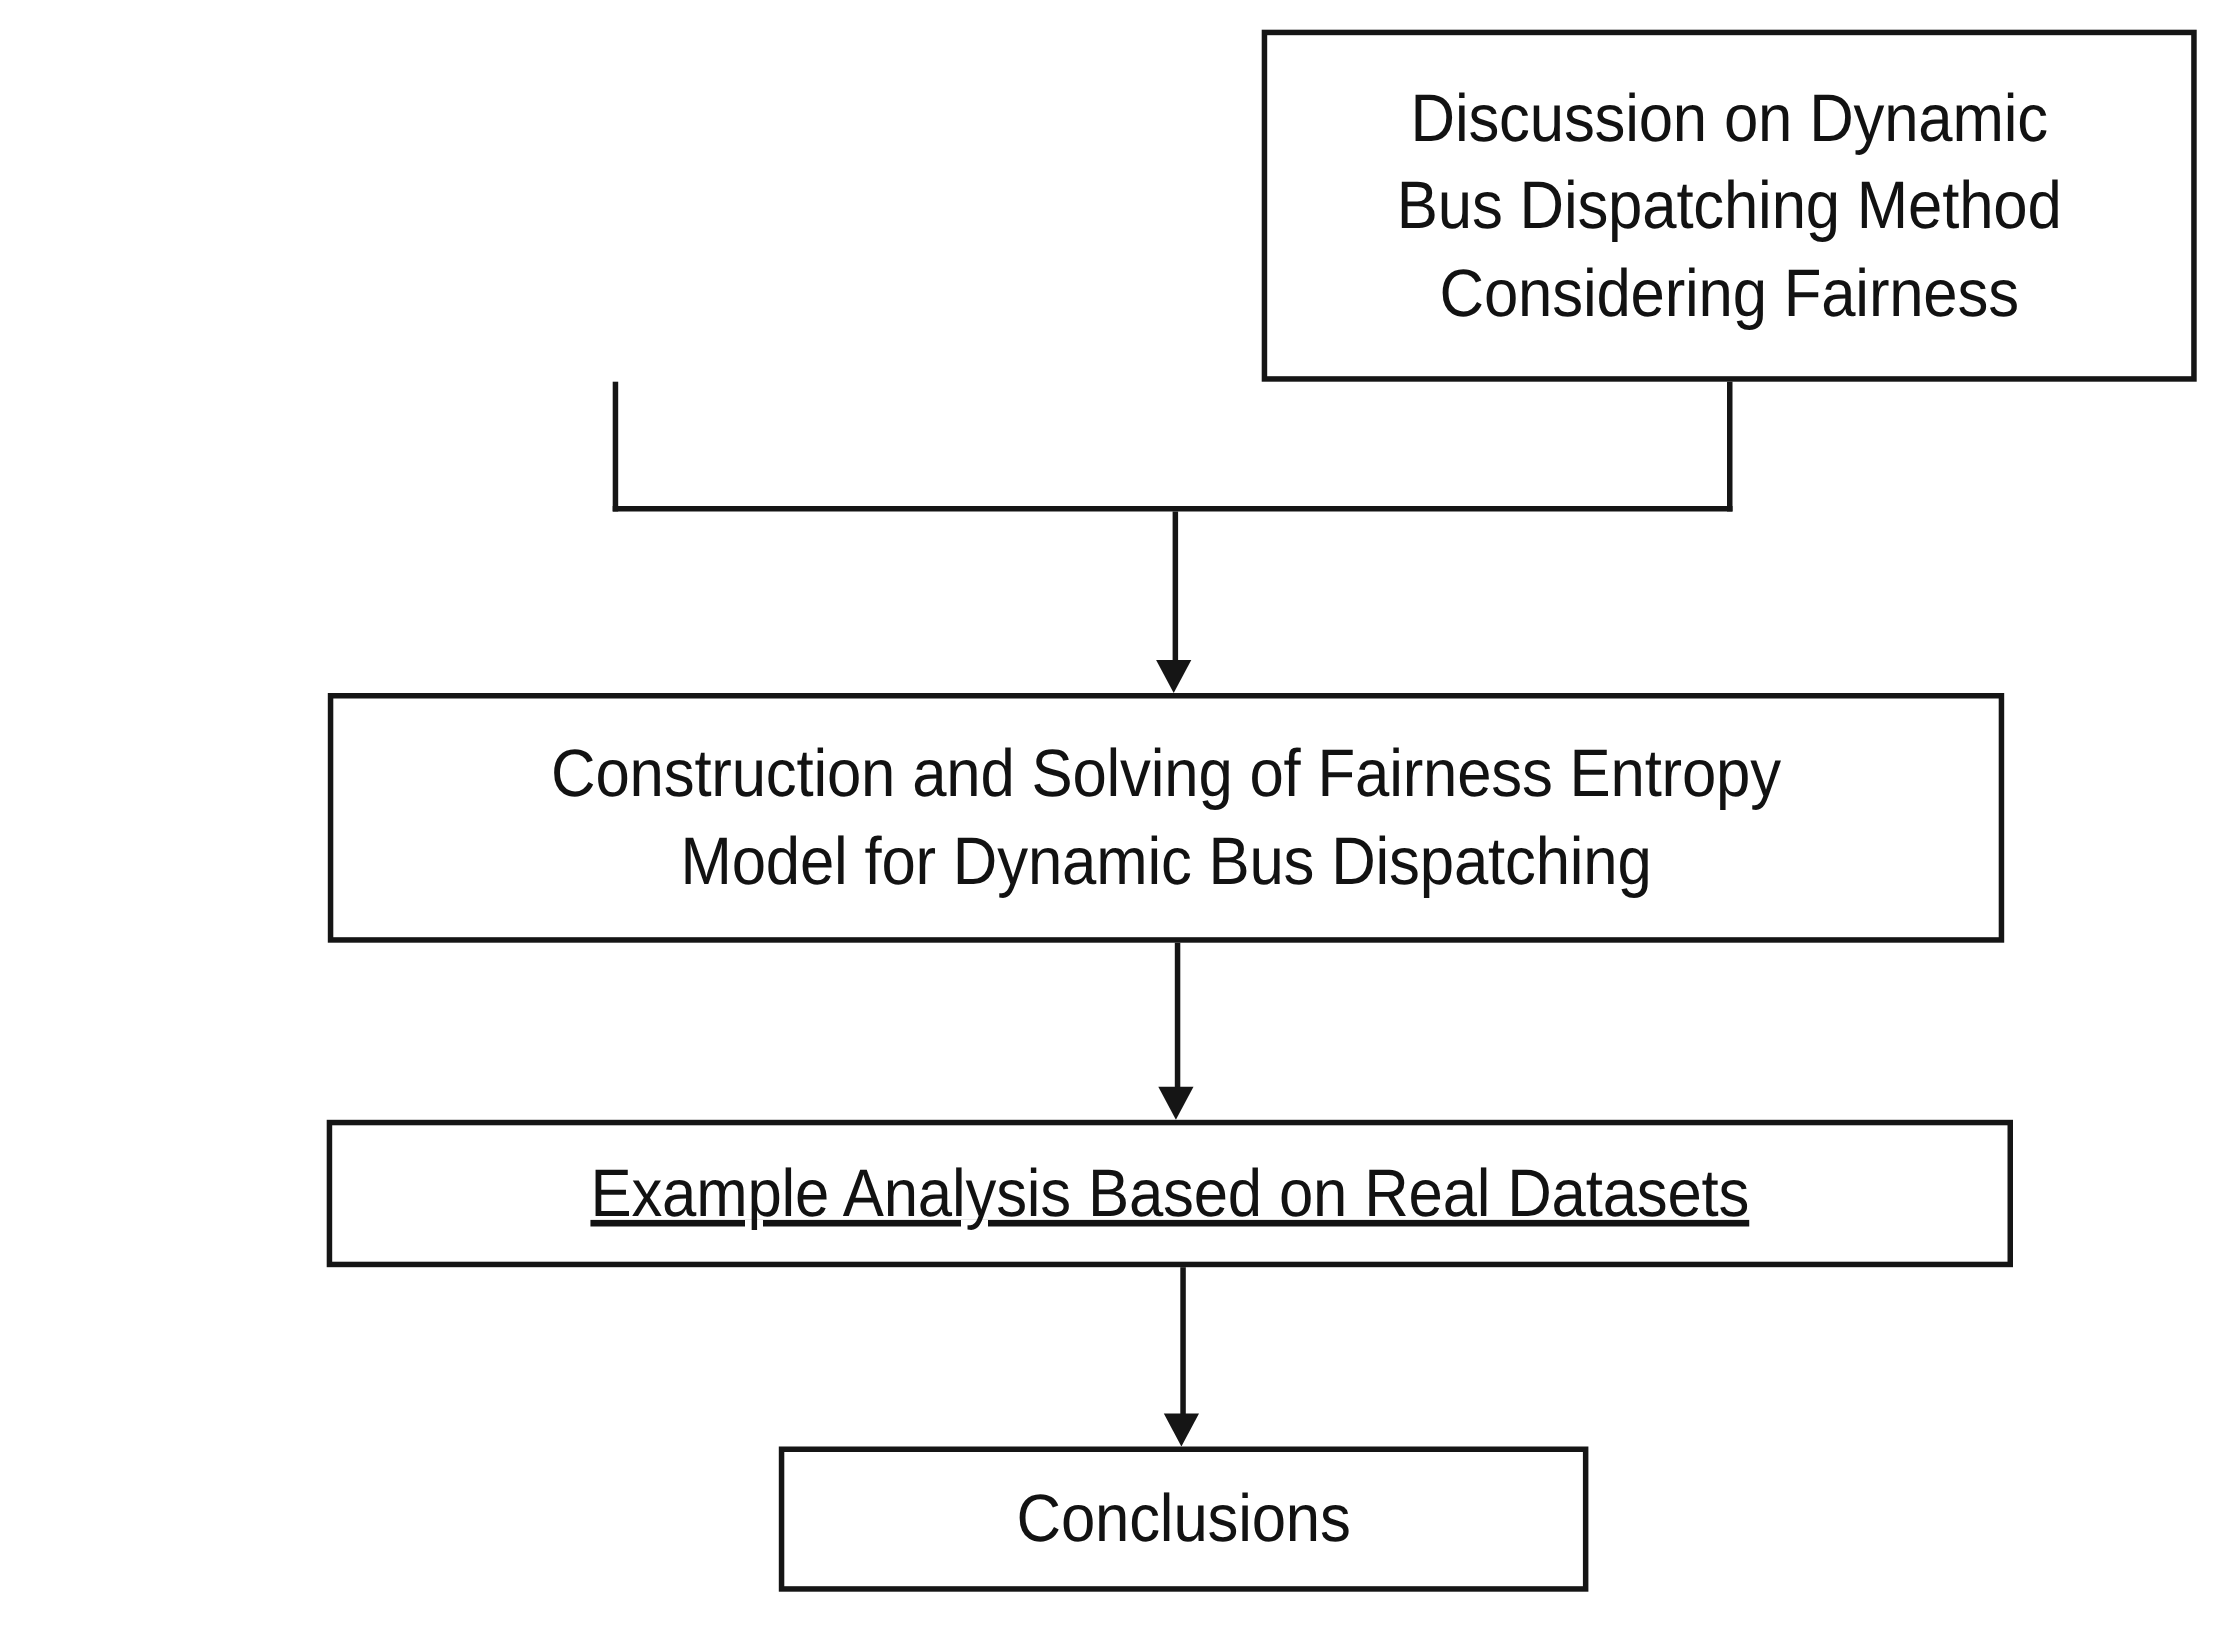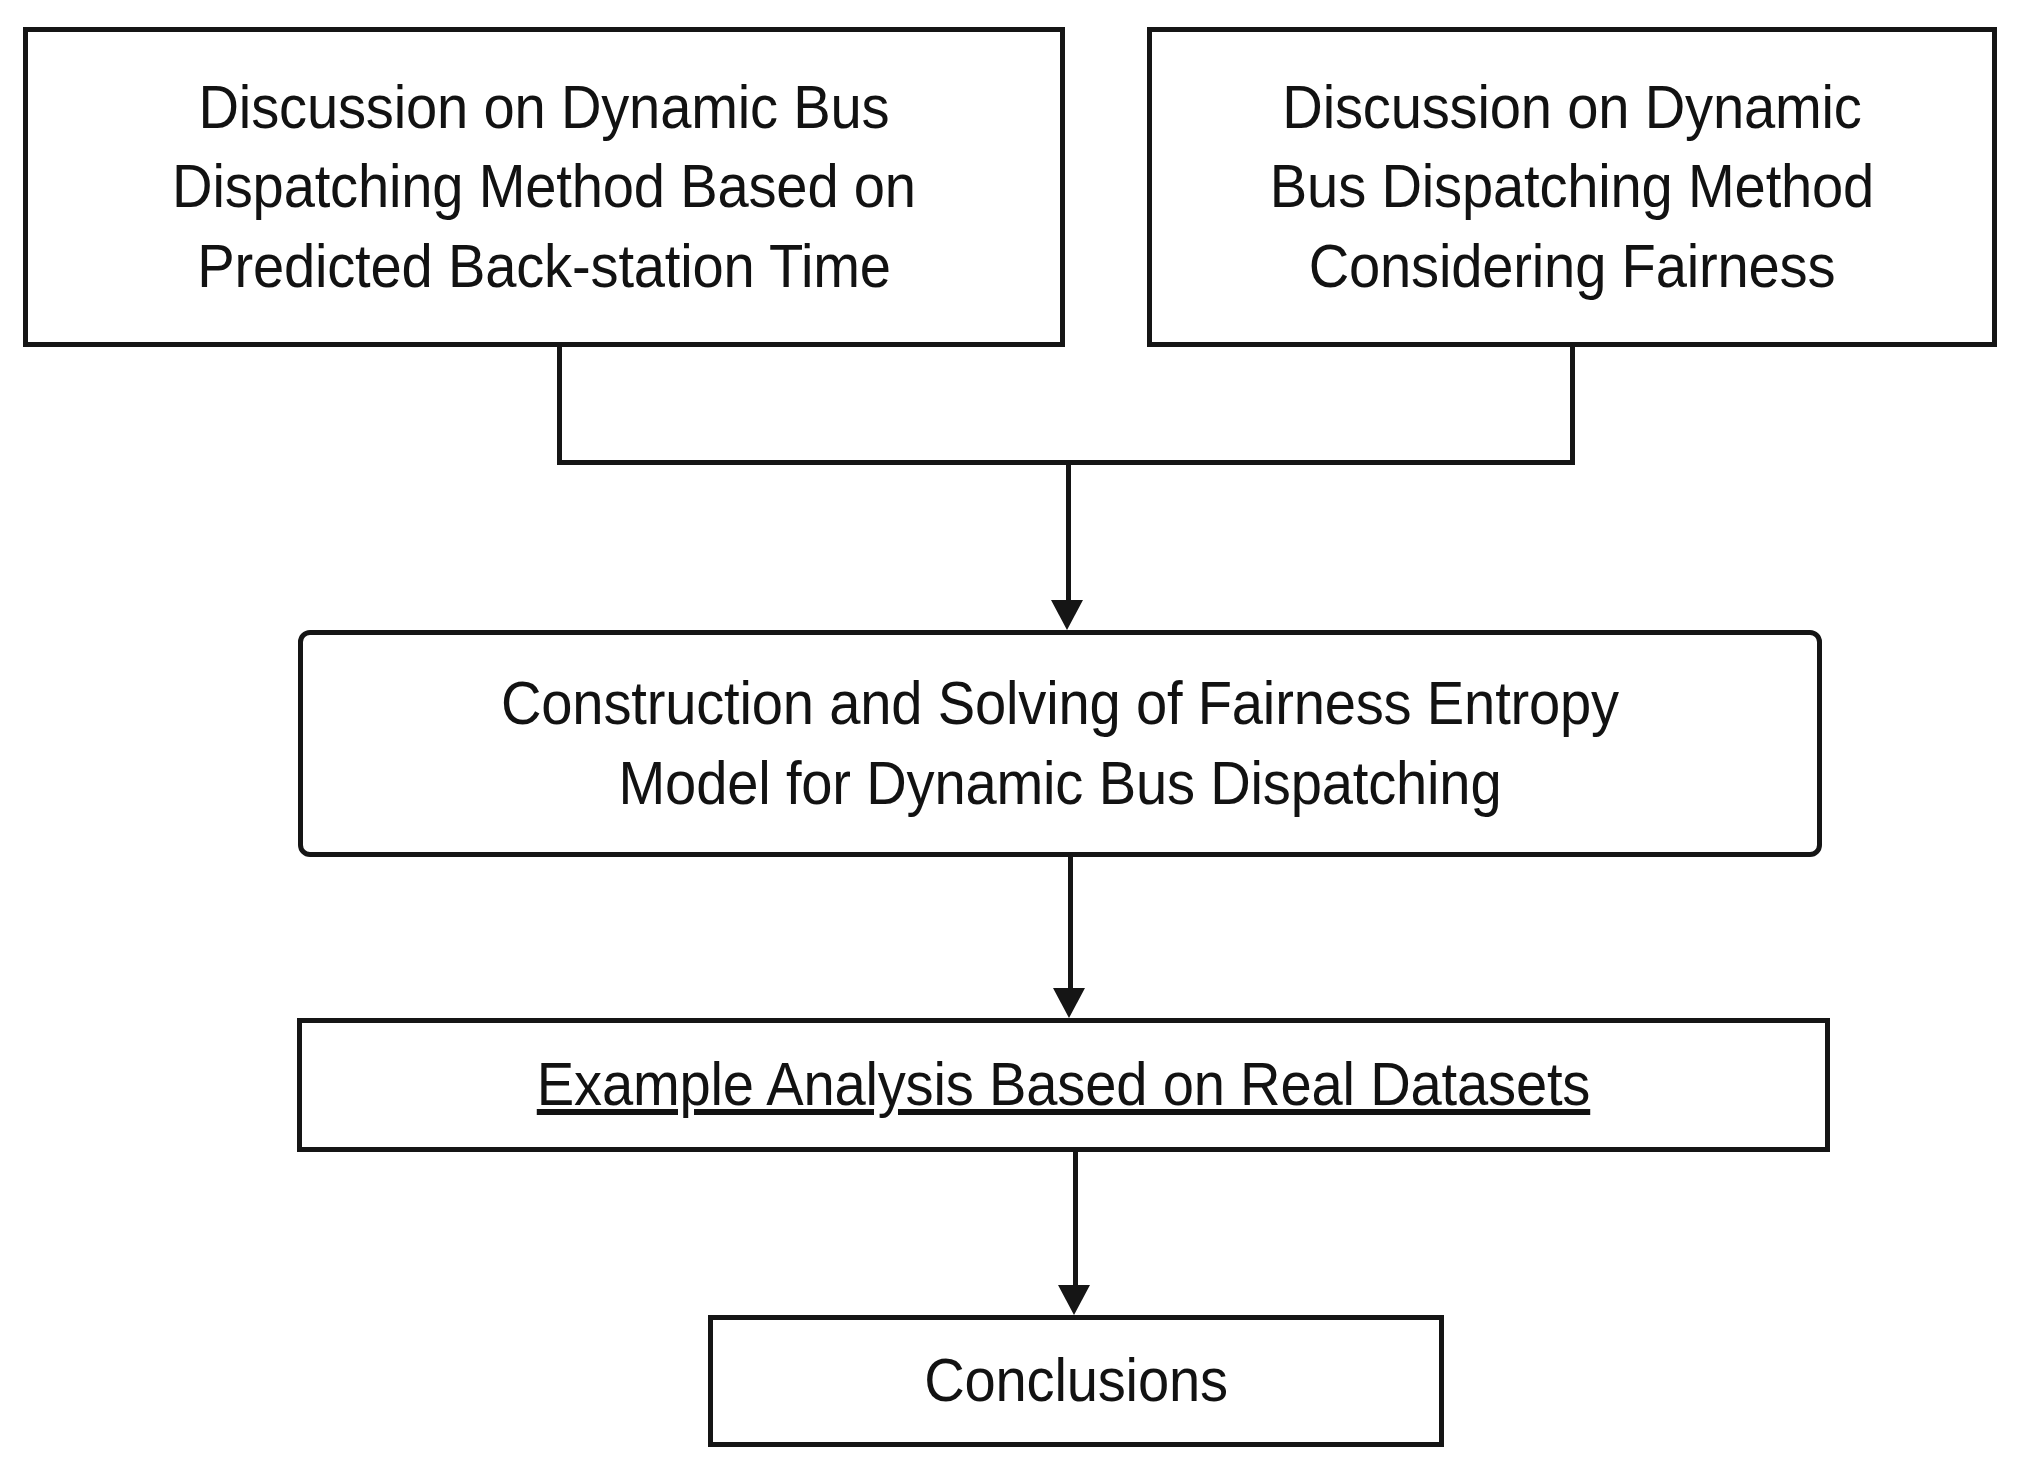--- a/index.html
+++ b/index.html
@@ -43,21 +43,20 @@
     left: 23px;  top: 27px;   width: 1042px; height: 320px;
     font-size: 61px;
   }
   #node-fairness {
     left: 1147px; top: 27px;  width: 850px;  height: 320px;
     font-size: 61px;
   }
   #node-entropy-model {
     left: 298px; top: 630px;  width: 1524px; height: 227px;
     font-size: 61px;
-    border-radius: 12px;
   }
   #node-example-analysis {
     left: 297px; top: 1018px; width: 1533px; height: 134px;
     font-size: 61px;
     text-decoration: underline;
   }
   #node-conclusions {
     left: 708px; top: 1315px; width: 736px;  height: 132px;
     font-size: 61px;
   }
@@ -97,25 +96,20 @@
 
   
   #arrow3-line { left: 1073px; top: 1152px; height: 136px; }
   #arrow3-head { left: 1058px; top: 1285px; }
 </style>
 </head>
 <body>
 
 <div id="canvas">
 
-  <div class="node" id="node-predicted-time">
-    <span class="node-text">Discussion on Dynamic Bus
-Dispatching Method Based on
-Predicted Back-station Time</span>
-  </div>
 
   <div class="node" id="node-fairness">
     <span class="node-text">Discussion on Dynamic
 Bus Dispatching Method
 Considering Fairness</span>
   </div>
 
   <div class="vline" id="merge-left-stem"></div>
   <div class="vline" id="merge-right-stem"></div>
   <div class="hline" id="merge-bridge"></div>

